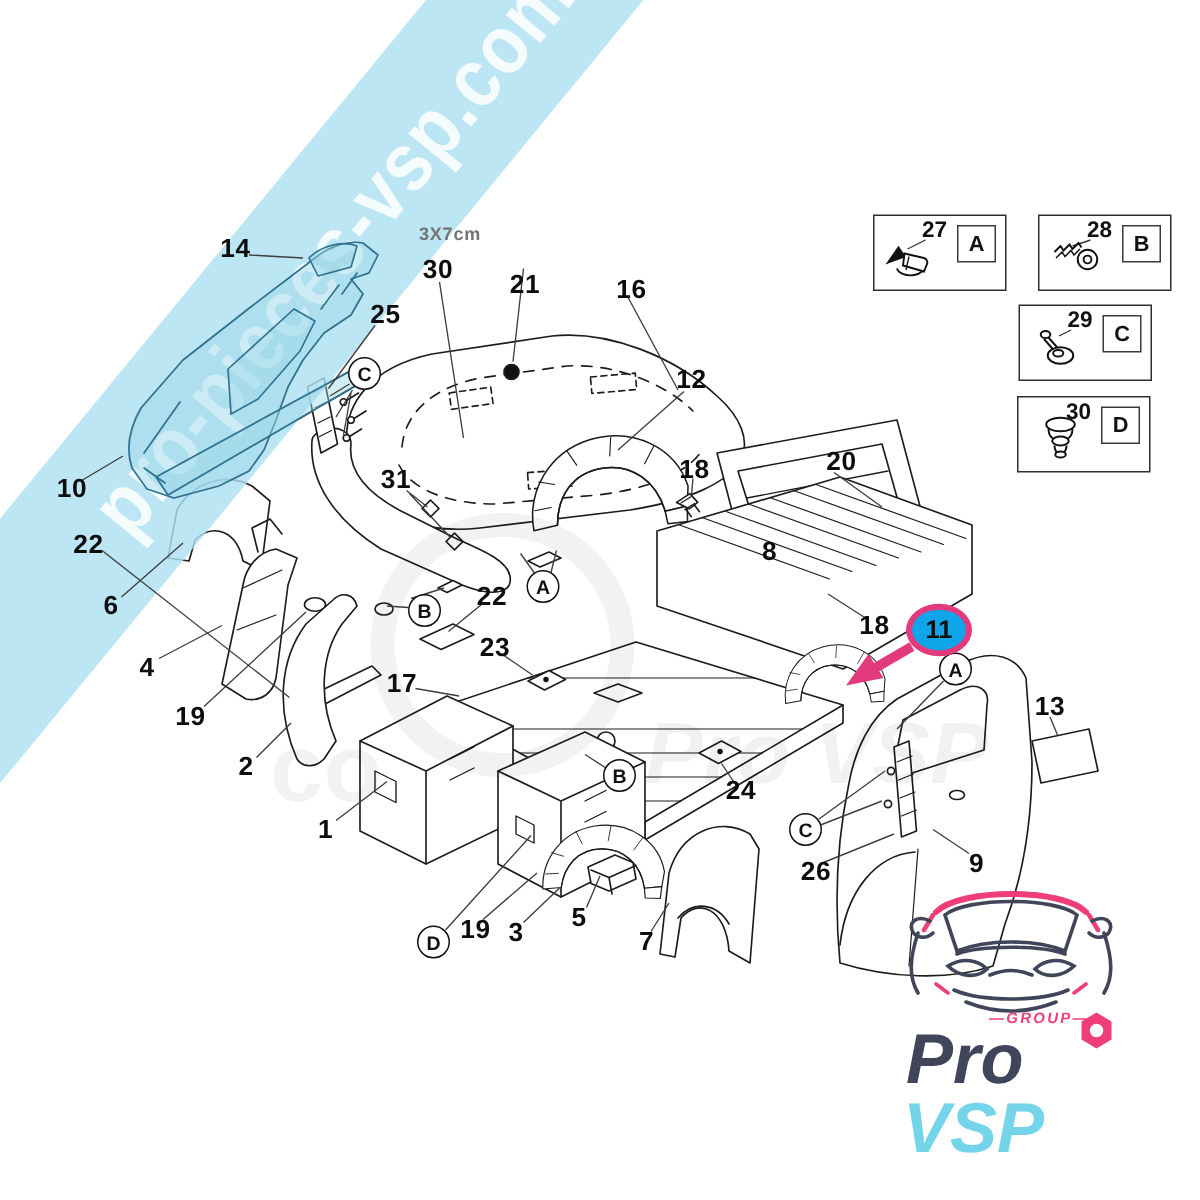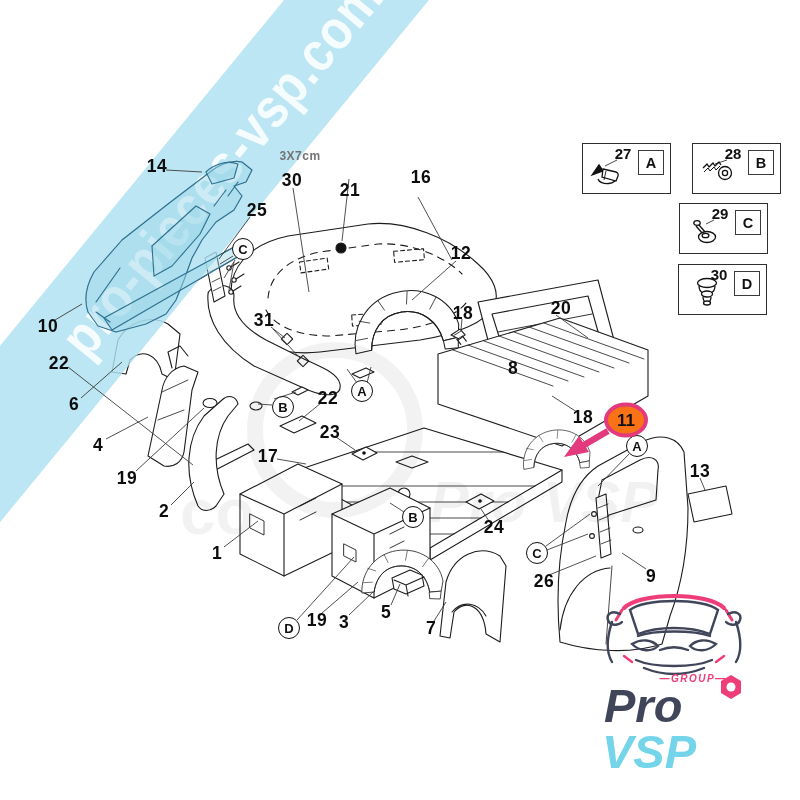--- a/index.html
+++ b/index.html
@@ -11,21 +11,21 @@
            color:#0d0d0d;letter-spacing:.4px;white-space:nowrap;}
   
   .letter{position:absolute;transform:translate(-50%,-50%);width:22px;height:22px;
           border:1.5px solid #111;border-radius:50%;background:#fff;display:flex;
           align-items:center;justify-content:center;font-size:13px;font-weight:bold;color:#111;
           box-sizing:border-box;}
   .dim-note{position:absolute;transform:translate(-50%,-50%);font-size:12px;font-weight:bold;
             color:#737373;letter-spacing:.5px;}
   
   .hl{position:absolute;transform:translate(-50%,-50%);width:44px;height:35px;
-      border:4.5px solid #e23a7c;border-radius:50%;background:#f97316;display:flex;
+      border:4.5px solid #e23a7c;border-radius:50%;background:#0ea5e9;display:flex;
       align-items:center;justify-content:center;font-weight:800;font-size:17px;color:#111;
       box-sizing:border-box;}
   
   .fbox{position:absolute;width:89px;height:51px;border:1.6px solid #2e2e2e;background:#fff;
         box-sizing:border-box;}
   .fbox .num{position:absolute;left:22px;top:1px;width:36px;text-align:center;
              font-size:15px;font-weight:bold;color:#111;}
   .fbox .lbox{position:absolute;right:6px;top:6px;width:26px;height:25px;border:1.3px solid #3a3a3a;
               display:flex;align-items:center;justify-content:center;font-size:14.5px;
               font-weight:bold;color:#111;box-sizing:border-box;background:#fff;}
@@ -268,21 +268,21 @@
       <div class="callout" style="left: 386px; top: 612px;">5</div>
       <div class="callout" style="left: 74px; top: 404px;">6</div>
       <div class="callout" style="left: 431px; top: 628px;">7</div>
       <div class="callout" style="left: 513px; top: 368px;">8</div>
       <div class="callout" style="left: 651px; top: 576px;">9</div>
       <div class="callout" style="left: 48px; top: 326px;">10</div>
       <div class="callout" style="left: 461px; top: 253px;">12</div>
       <div class="callout" style="left: 700px; top: 471px;">13</div>
       <div class="callout" style="left: 157px; top: 166px;">14</div>
       <div class="callout" style="left: 561px; top: 308px;">20</div>
-      <div class="callout" style="left: 421px; top: 177px;">16</div>
+      <div class="callout" style="left: 421px; top: 193px;">16</div>
       <div class="callout" style="left: 268px; top: 456px;">17</div>
       <div class="callout" style="left: 463px; top: 313px;">18</div>
       <div class="callout" style="left: 583px; top: 417px;">18</div>
       <div class="callout" style="left: 127px; top: 478px;">19</div>
       <div class="callout" style="left: 317px; top: 620px;">19</div>
       <div class="callout" style="left: 292px; top: 180px;">30</div>
       <div class="callout" style="left: 350px; top: 171px; margin-top: 19px;">21</div>
       <div class="callout" style="left: 59px; top: 363px;">22</div>
       <div class="callout" style="left: 328px; top: 398px;">22</div>
       <div class="callout" style="left: 330px; top: 432px;">23</div>

